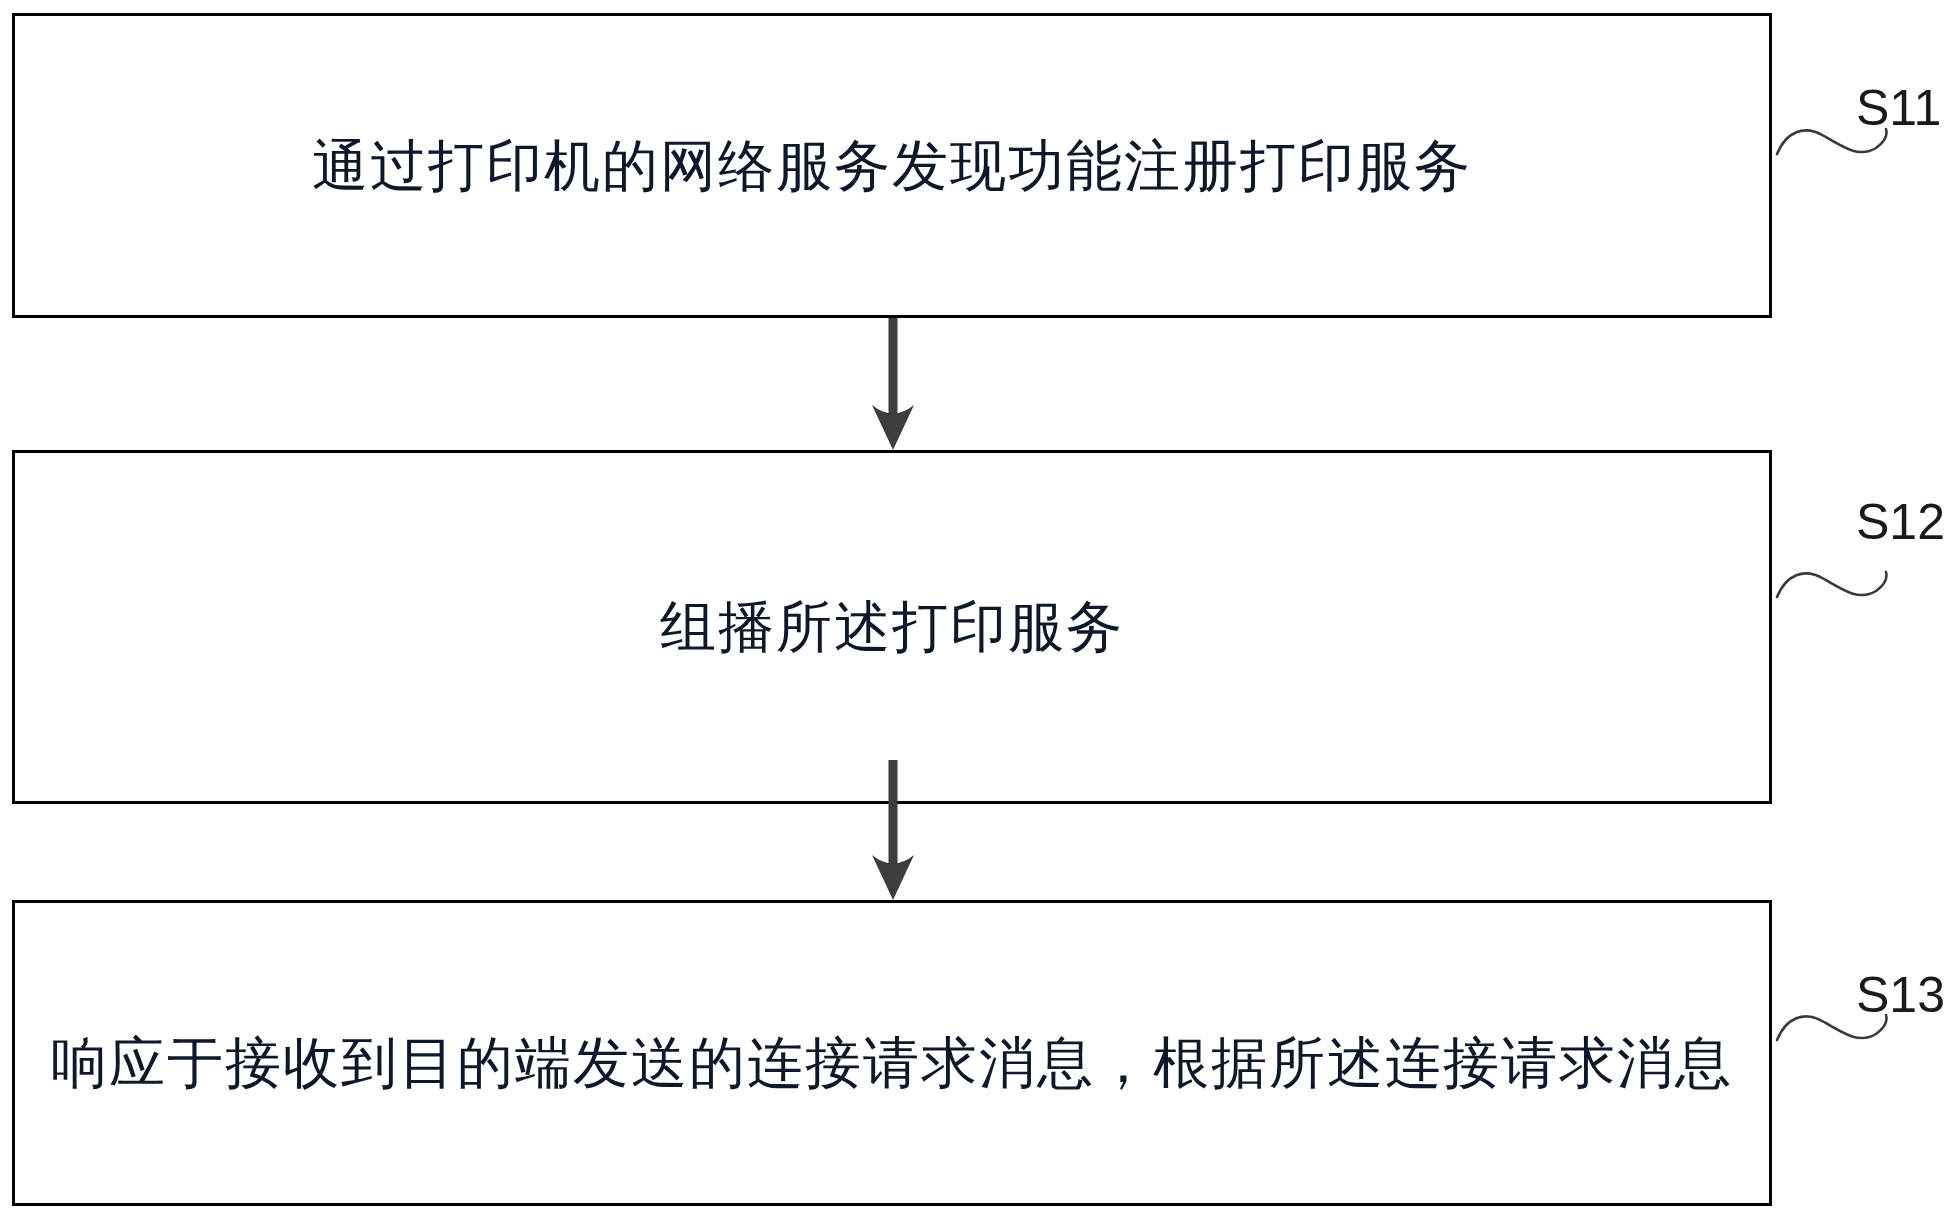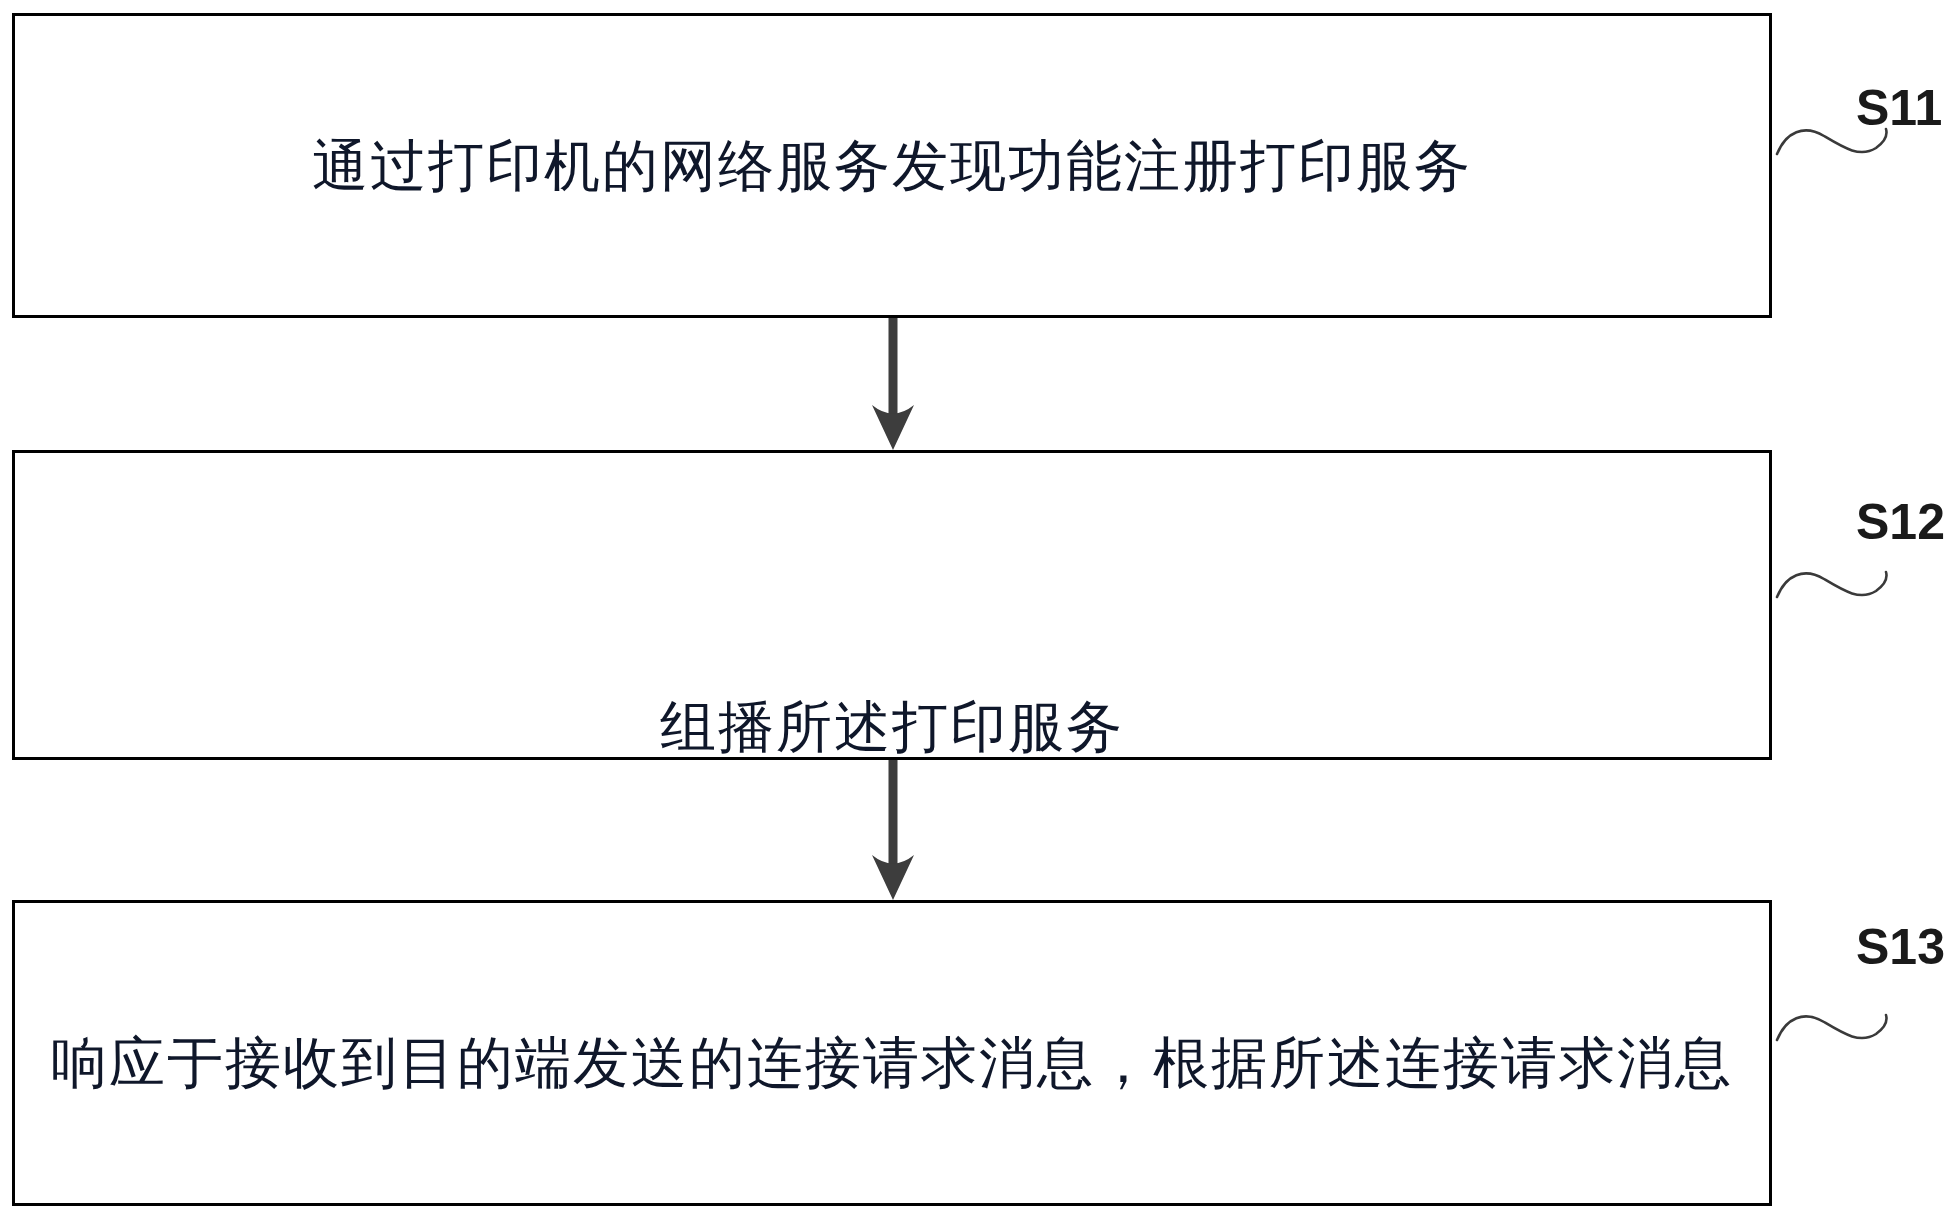--- a/index.html
+++ b/index.html
@@ -34,21 +34,21 @@
     color: #0f172a;
     white-space: nowrap;
     text-align: center;
   }
   .step-label {
     position: absolute;
     left: 1856px;
     font-family: "Liberation Sans", "DejaVu Sans", sans-serif;
     font-size: 50px;
     line-height: 50px;
-    font-weight: 700;
+    font-weight: 400;
     color: #1a1a1a;
     white-space: nowrap;
   }
   .arrow-svg, .squiggle-svg {
     position: absolute;
     display: block;
   }
 </style>
 </head>
 <body>
@@ -57,21 +57,21 @@
 
   <div class="flow-box" style="top:13px; height:305px;">
     <div class="box-line" style="line-height:60px;">通过打印机的网络服务发现功能注册打印服务</div>
   </div>
 
   <svg class="arrow-svg" style="left:861px; top:318px;" width="64" height="132" viewBox="0 0 64 132">
     <line x1="32" y1="0" x2="32" y2="96" stroke="#3d3d3d" stroke-width="9"></line>
     <path d="M32,132 L11,87 Q32,104 53,87 Z" fill="#3d3d3d"></path>
   </svg>
 
-  <div class="flow-box" style="top:450px; height:310px;justify-content:flex-end;">
+  <div class="flow-box" style="top:450px; height:354px;">
     <div class="box-line" style="line-height:60px;">组播所述打印服务</div>
   </div>
 
   <svg class="arrow-svg" style="left:861px; top:760px;" width="64" height="140" viewBox="0 0 64 140">
     <line x1="32" y1="0" x2="32" y2="104" stroke="#3d3d3d" stroke-width="9"></line>
     <path d="M32,140 L11,95 Q32,112 53,95 Z" fill="#3d3d3d"></path>
   </svg>
 
   <div class="flow-box" style="top:900px; height:306px; padding-top:20px;">
     <div class="box-line">响应于接收到目的端发送的连接请求消息，根据所述连接请求消息</div>
@@ -83,15 +83,15 @@
   <div class="step-label" style="top:83px;">S11</div>
 
   <svg class="squiggle-svg" style="left:1774px; top:565px;" width="122" height="44" viewBox="0 0 122 44">
     <path d="M3,32 C12,10 30,2 50,14 C70,26 86,36 102,26 C109,21 114,14 112,7" fill="none" stroke="#3a3a3a" stroke-width="2.6" stroke-linecap="round"></path>
   </svg>
   <div class="step-label" style="top:497px;">S12</div>
 
   <svg class="squiggle-svg" style="left:1774px; top:1008px;" width="122" height="44" viewBox="0 0 122 44">
     <path d="M3,32 C12,10 30,2 50,14 C70,26 86,36 102,26 C109,21 114,14 112,7" fill="none" stroke="#3a3a3a" stroke-width="2.6" stroke-linecap="round"></path>
   </svg>
-  <div class="step-label" style="top:922px;">S13</div>
+  <div class="step-label" style="top:970px;">S13</div>
 
 </div>
 
 </body></html>

